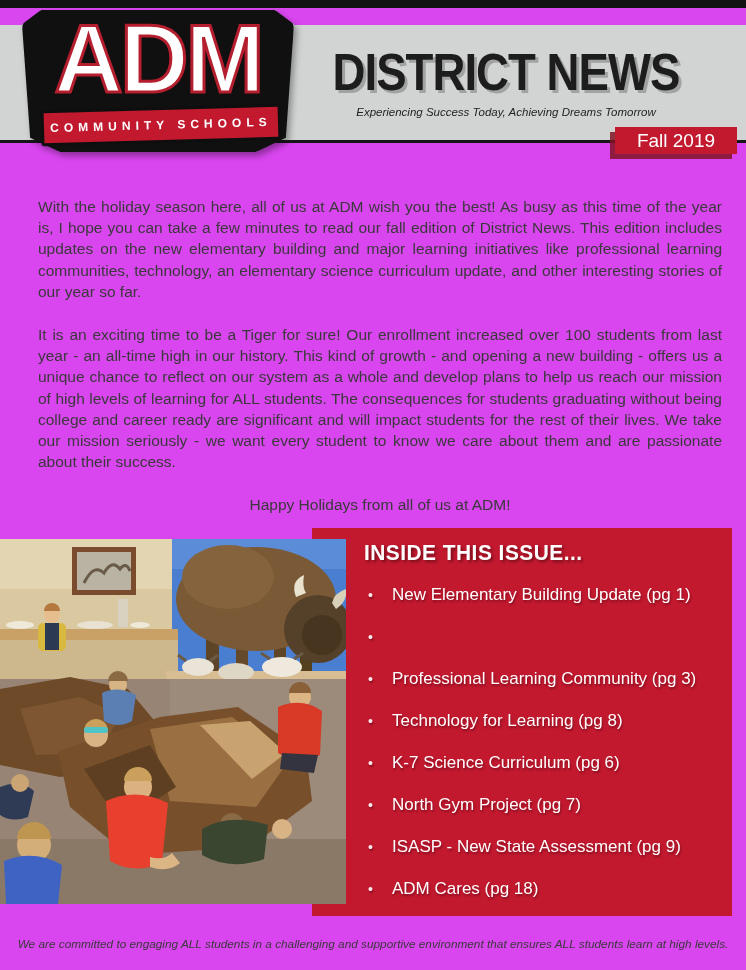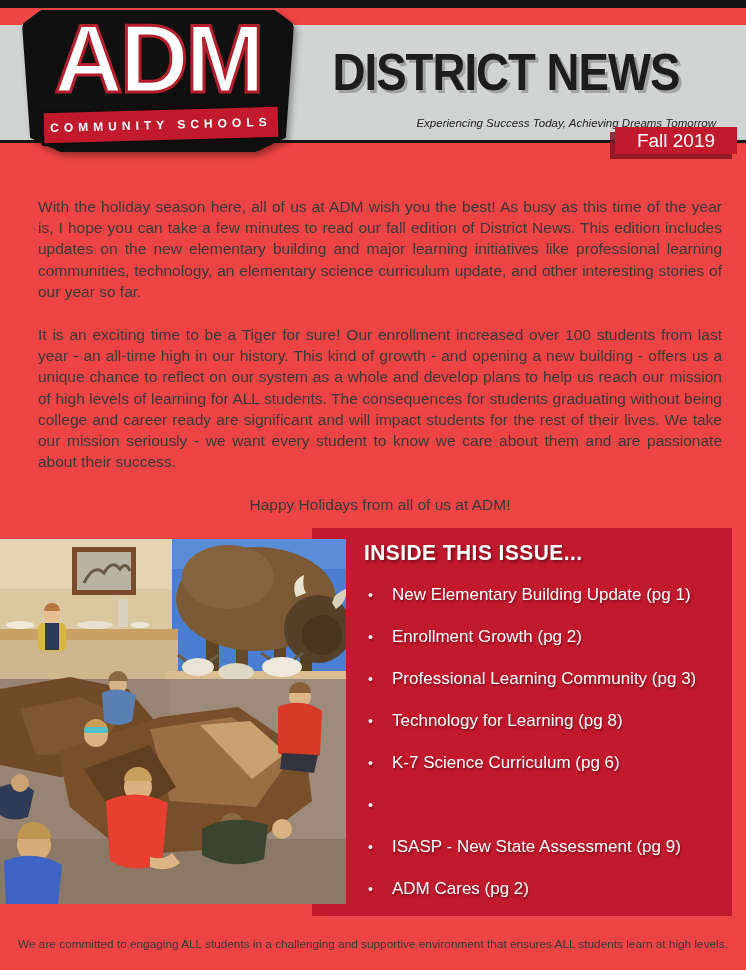--- a/index.html
+++ b/index.html
@@ -1,27 +1,27 @@
 <!DOCTYPE html>
 <html><head>
 <meta charset="utf-8">
 <style>
   html,body{margin:0;padding:0;background:#ffffff;}
-  .page{position:relative;width:746px;height:970px;background:#ef4444;overflow:hidden;
+  .page{position:relative;width:746px;height:970px;background:#d946ef;overflow:hidden;
         font-family:"Liberation Sans",sans-serif;color:#3c3c3c;}
 
   
   .topbar{position:absolute;left:0;top:0;width:746px;height:8px;background:#121212;}
   .band{position:absolute;left:0;top:25px;width:746px;height:115px;background:#d2d4d4;
         border-bottom:3px solid #161616;}
   .masthead{position:absolute;left:296px;top:44px;width:420px;text-align:center;}
   .district-title{font-weight:bold;font-size:47px;letter-spacing:-1px;color:#1d1d1d;
         transform:scale(.97,1.12);transform-origin:center;
         text-shadow:3px 3px 0 rgba(120,122,122,.55);white-space:nowrap;}
-  .tagline{margin-top:18px;font-style:italic;font-size:11.5px;color:#222;text-align:right;}
+  .tagline{margin-top:7px;font-style:italic;font-size:11.5px;color:#222;}
   .badge{position:absolute;left:615px;top:127px;width:122px;height:27px;z-index:5;
         display:flex;align-items:center;justify-content:center;
         color:#fff;font-size:19px;box-shadow:-5px 5px 0 rgba(128,20,35,.85);}
 
   
   .logo{position:absolute;left:22px;top:10px;width:272px;height:142px;z-index:6;
         filter:drop-shadow(3px 4px 3px rgba(0,0,0,.35));}
   .logo-shield{position:absolute;inset:0;background:#101010;border-radius:20px;
         box-shadow:0 0 0 5px #c7c9c9;
         clip-path:polygon(7% 0,93% 0,100% 10%,97% 90%,86% 100%,14% 100%,3% 90%,0 10%);}
@@ -49,21 +49,21 @@
   .inside-list{position:absolute;left:0;top:46px;margin:0;padding:0 10px 0 56px;
         list-style:none;width:354px;}
   .inside-list li{display:flex;align-items:center;height:42px;color:#fff;font-size:17px;
         text-shadow:1px 1.5px 2px rgba(80,5,15,.5);white-space:nowrap;}
   .inside-list li .dot{width:24px;font-size:14px;opacity:.9;flex:none;}
 
   .photo{position:absolute;left:0;top:11px;width:346px;height:365px;display:block;}
 
   
   .mission{position:absolute;left:0;top:937px;width:746px;text-align:center;
-        font-size:11.8px;color:#3a3a3a;}
+        font-style:italic;font-size:11.8px;color:#3a3a3a;}
 </style>
 </head>
 <body>
 
 <div class="page">
 
   <div class="topbar"></div>
   <div class="band"></div>
 
   <div class="logo">
@@ -94,44 +94,44 @@
 
     <div class="red-panel" style="background:#c2192f;">
       <div class="inside-heading">INSIDE THIS ISSUE...</div>
       <ul class="inside-list">
         <li>
             <span class="dot">•</span>
             <span>New Elementary Building Update (pg 1)</span>
           </li>
         <li>
             <span class="dot">•</span>
-            <span>Enrollment Growth  (pg 2)</span>
           </li>
         <li>
             <span class="dot">•</span>
             <span>Professional Learning Community (pg 3)</span>
           </li>
         <li>
             <span class="dot">•</span>
             <span>Technology for Learning (pg 8)</span>
           </li>
         <li>
             <span class="dot">•</span>
             <span>K-7 Science Curriculum (pg 6)</span>
           </li>
         <li>
             <span class="dot">•</span>
+            <span>North Gym Project (pg 7)</span>
           </li>
         <li>
             <span class="dot">•</span>
             <span>ISASP - New State Assessment (pg 9)</span>
           </li>
         <li>
             <span class="dot">•</span>
-            <span>ADM Cares (pg 2)</span>
+            <span>ADM Cares (pg 18)</span>
           </li>
       </ul>
     </div>
 
     <svg class="photo" viewBox="0 0 346 365" preserveAspectRatio="none">
 
       <rect x="0" y="0" width="346" height="140" fill="#d9c8a0"></rect>
       <rect x="0" y="0" width="346" height="50" fill="#e3d5b2"></rect>
 
       <g>

